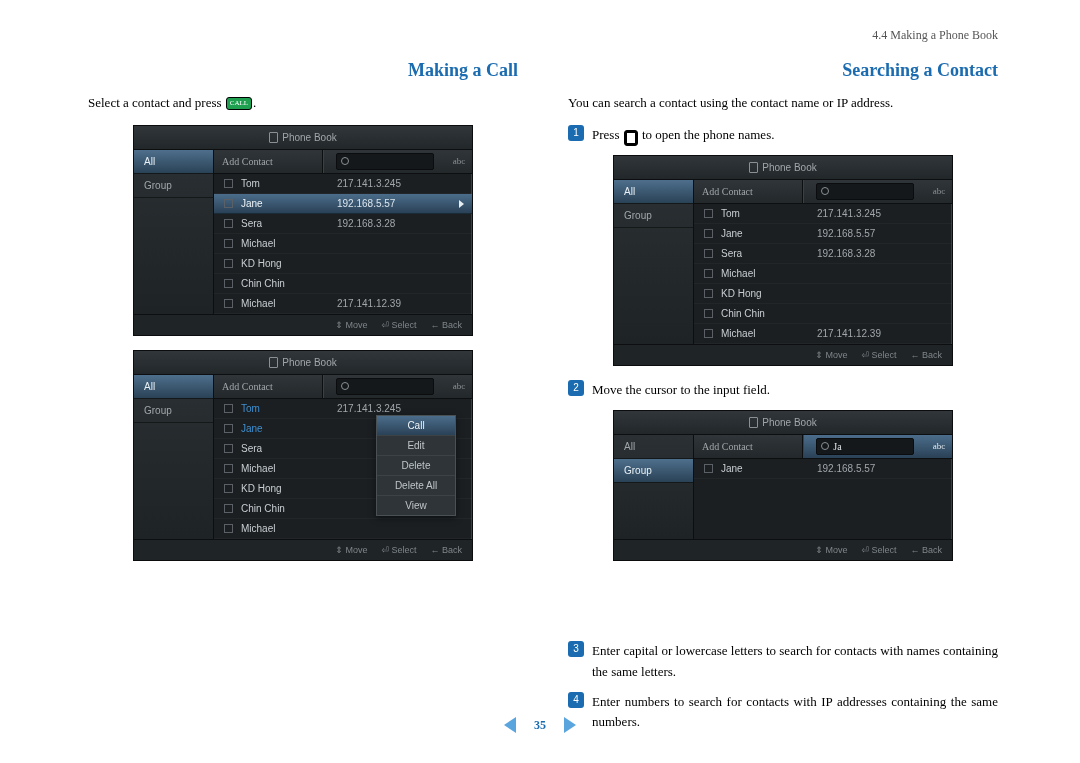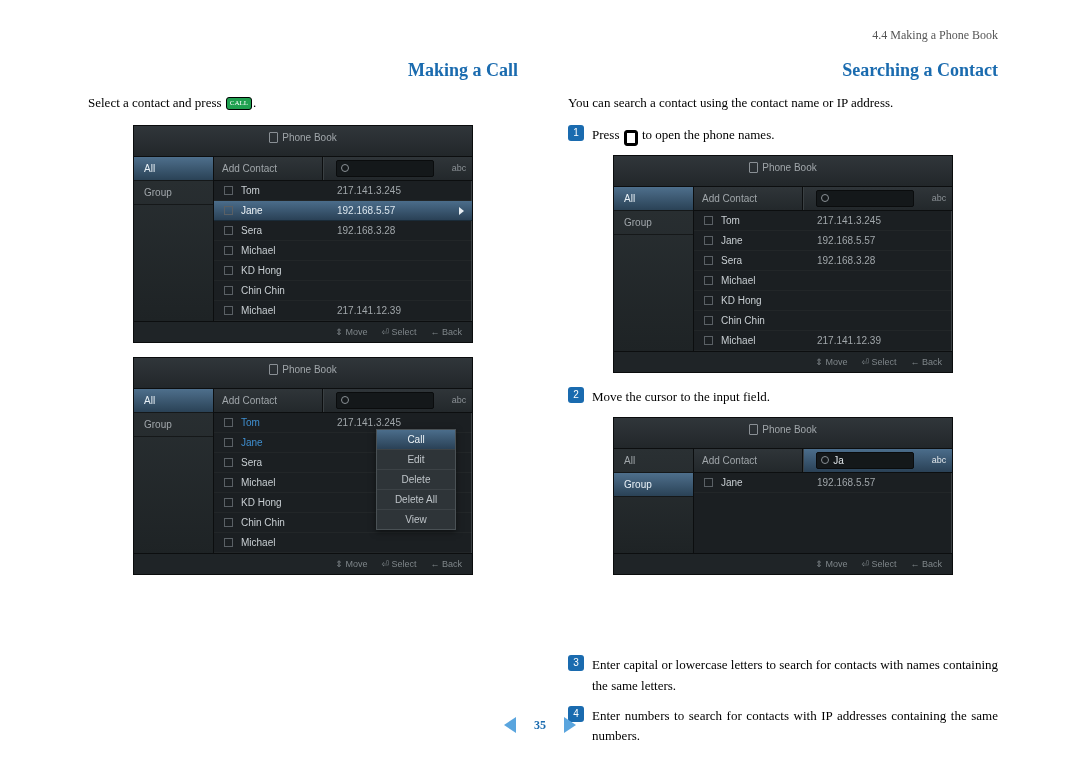--- a/index.html
+++ b/index.html
@@ -109,21 +109,21 @@
     border: 1px solid #0a0c0d;
     font-family: Arial, Helvetica, sans-serif;
     color: #c8ced2;
     font-size: 10px;
     margin: 0 auto 14px auto;
     box-shadow: 0 0 0 1px #3a3f42 inset;
   }
   .pb.small { width: 340px; }
   .pb-titlebar {
     text-align: center;
-    padding: 6px 0 13px 0;
+    padding: 6px 0 6px 0;
     font-size: 10px;
     color: #a0a6aa;
     background: linear-gradient(#30363a, #22272a);
     border-bottom: 1px solid #0c0e0f;
   }
   .pb-titlebar .doc-icon {
     display:inline-block;
     width:9px;
     height:11px;
     border:1px solid #8a9095;
@@ -146,20 +146,21 @@
   }
   .pb-side-item.sel {
     background: linear-gradient(#4e6f8c, #2a4256);
     color: #e8f0f6;
   }
   .pb-main { flex:1; }
   .pb-toprow {
     display:flex;
     border-bottom: 1px solid #0c0e0f;
     background: linear-gradient(#2f3539, #23282b);
+    font-family: Liberation Serif, serif;
   }
   .pb-addcontact {
     flex:1;
     padding: 6px 8px;
     border-right: 1px solid #0c0e0f;
     color:#a0a6aa;
   }
   .pb-search {
     flex:1.6;
     display:flex;

